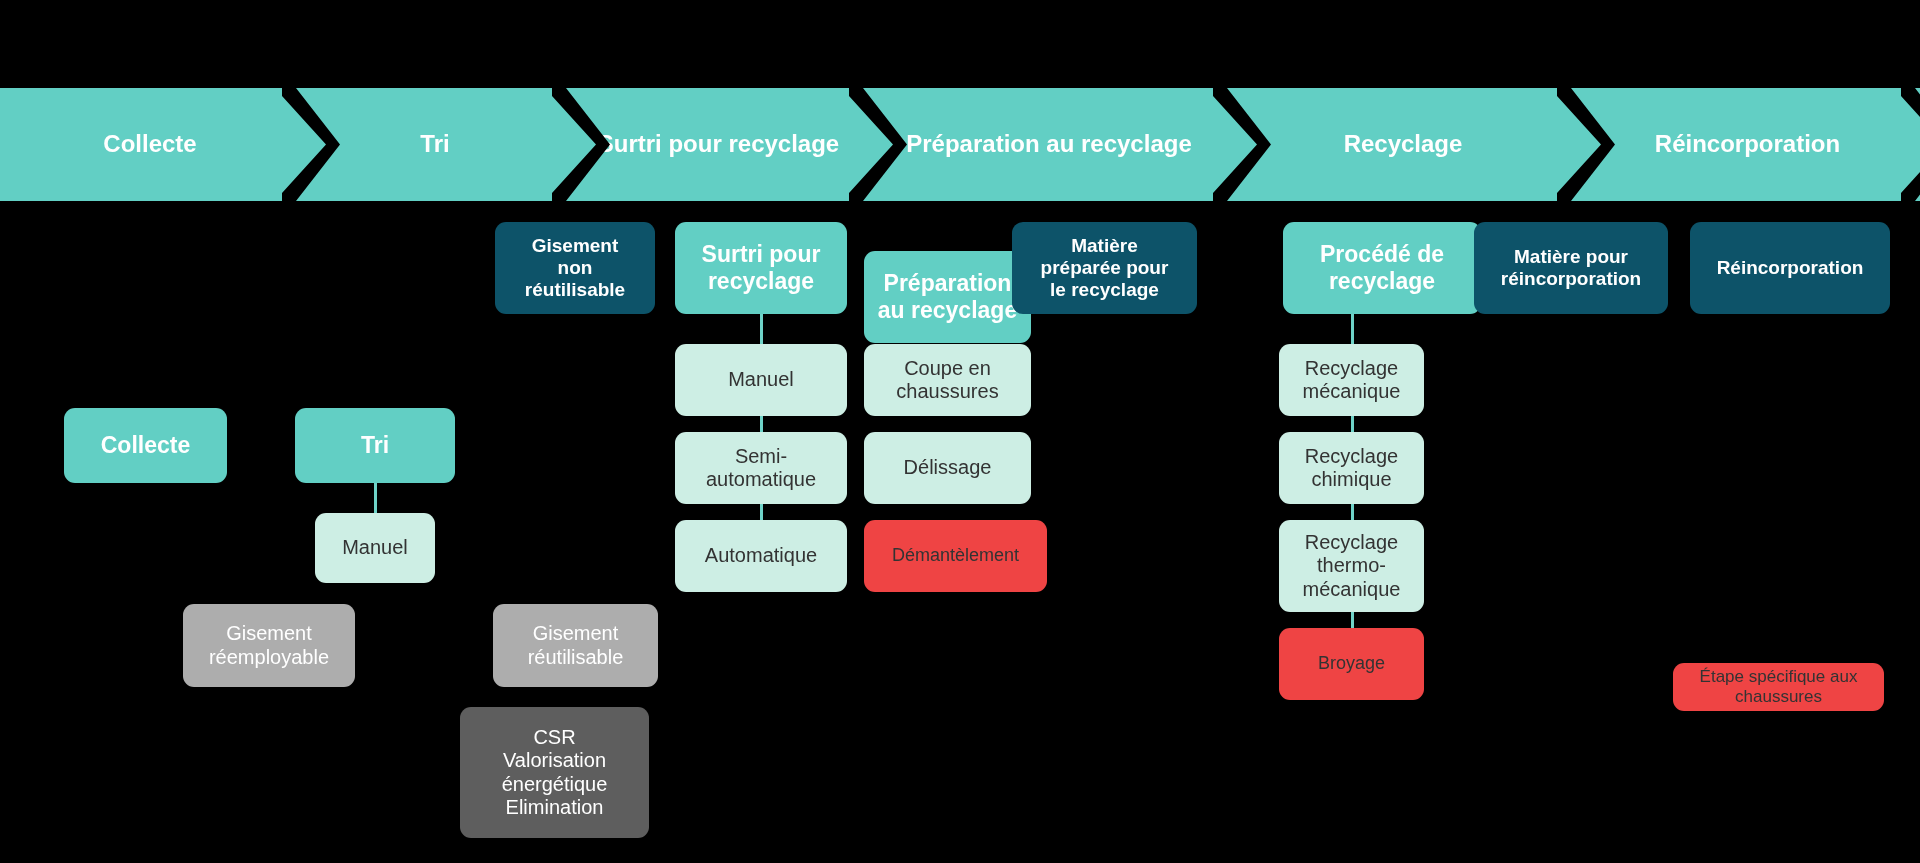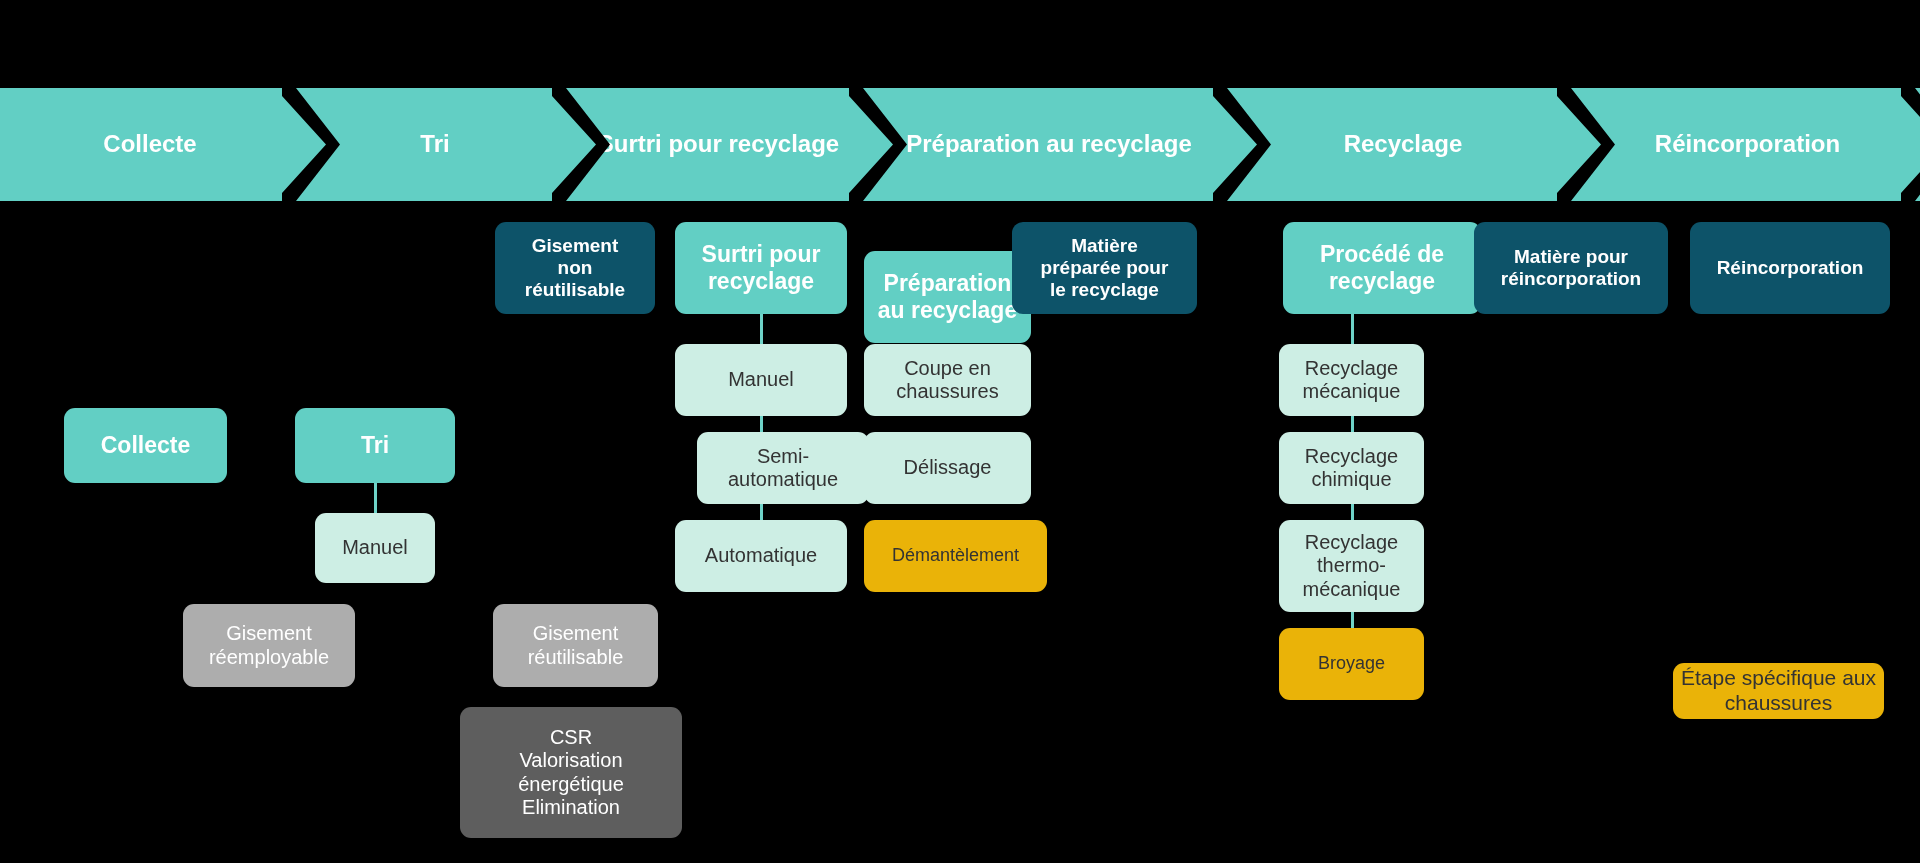--- a/index.html
+++ b/index.html
@@ -85,21 +85,21 @@
     font-weight: bold;
     font-size: 23px;
   }
   .n-sub {                
     background: #cdeee4;
     color: #333333;
     font-weight: normal;
     font-size: 20px;
   }
   .n-shoe {               
-    background: #eab308;
+    background: #ef4444;
     color: #333333;
     font-weight: normal;
     font-size: 18px;
   }
   .n-grey {               
     background: #adadad;
     color: #ffffff;
     font-weight: normal;
     font-size: 20px;
   }
@@ -120,21 +120,21 @@
   
   .legend {
     position: absolute;
     left: 1673px;
     top: 663px;
     width: 211px;
   }
   .legend .node { position: relative; left: 0; top: 0; margin-bottom: 5px; width: 211px; }
   .lg-exutoire { font-size: 17px; font-weight: normal; height: 46px; }
   .lg-sub { font-size: 17px; height: 48px; }
-  .lg-shoe { font-size: 21px; height: 56px; }
+  .lg-shoe { font-size: 17px; height: 48px; }
 </style>
 </head>
 <body>
 
 <div id="canvas">
 
   <div class="banner">
     <div class="chev" style="left:0px; width:300px;">
       <span class="chev-label">Collecte</span>
     </div>
@@ -193,32 +193,32 @@
   <div class="conn" style="left:374px; top:483px; height:30px;"></div>
 
   <div class="node n-sub" style="left:315px; top:513px; width:120px; height:70px;">Manuel</div>
 
   <div class="node n-grey" style="left:183px; top:604px; width:172px; height:83px;">Gisement
 réemployable</div>
 
   <div class="node n-grey" style="left:493px; top:604px; width:165px; height:83px;">Gisement
 réutilisable</div>
 
-  <div class="node n-darkgrey" style="left:460px; top:707px; width:222px; height:131px;">CSR
+  <div class="node n-darkgrey" style="left:460px; top:707px; width:189px; height:131px;">CSR
 Valorisation
 énergétique
 Elimination</div>
 
   <div class="conn" style="left:760px; top:314px; height:30px;"></div>
 
   <div class="node n-sub" style="left:675px; top:344px; width:172px; height:72px;">Manuel</div>
 
   <div class="conn" style="left:760px; top:416px; height:16px;"></div>
 
-  <div class="node n-sub" style="left:675px; top:432px; width:172px; height:72px;margin-left:22px;">Semi-
+  <div class="node n-sub" style="left:675px; top:432px; width:172px; height:72px;">Semi-
 automatique</div>
 
   <div class="conn" style="left:760px; top:504px; height:16px;"></div>
 
   <div class="node n-sub" style="left:675px; top:520px; width:172px; height:72px;">Automatique</div>
 
   <div class="node n-sub" style="left:864px; top:344px; width:167px; height:72px;">Coupe en
 chaussures</div>
 
   <div class="node n-sub" style="left:864px; top:432px; width:167px; height:72px;">Délissage</div>

